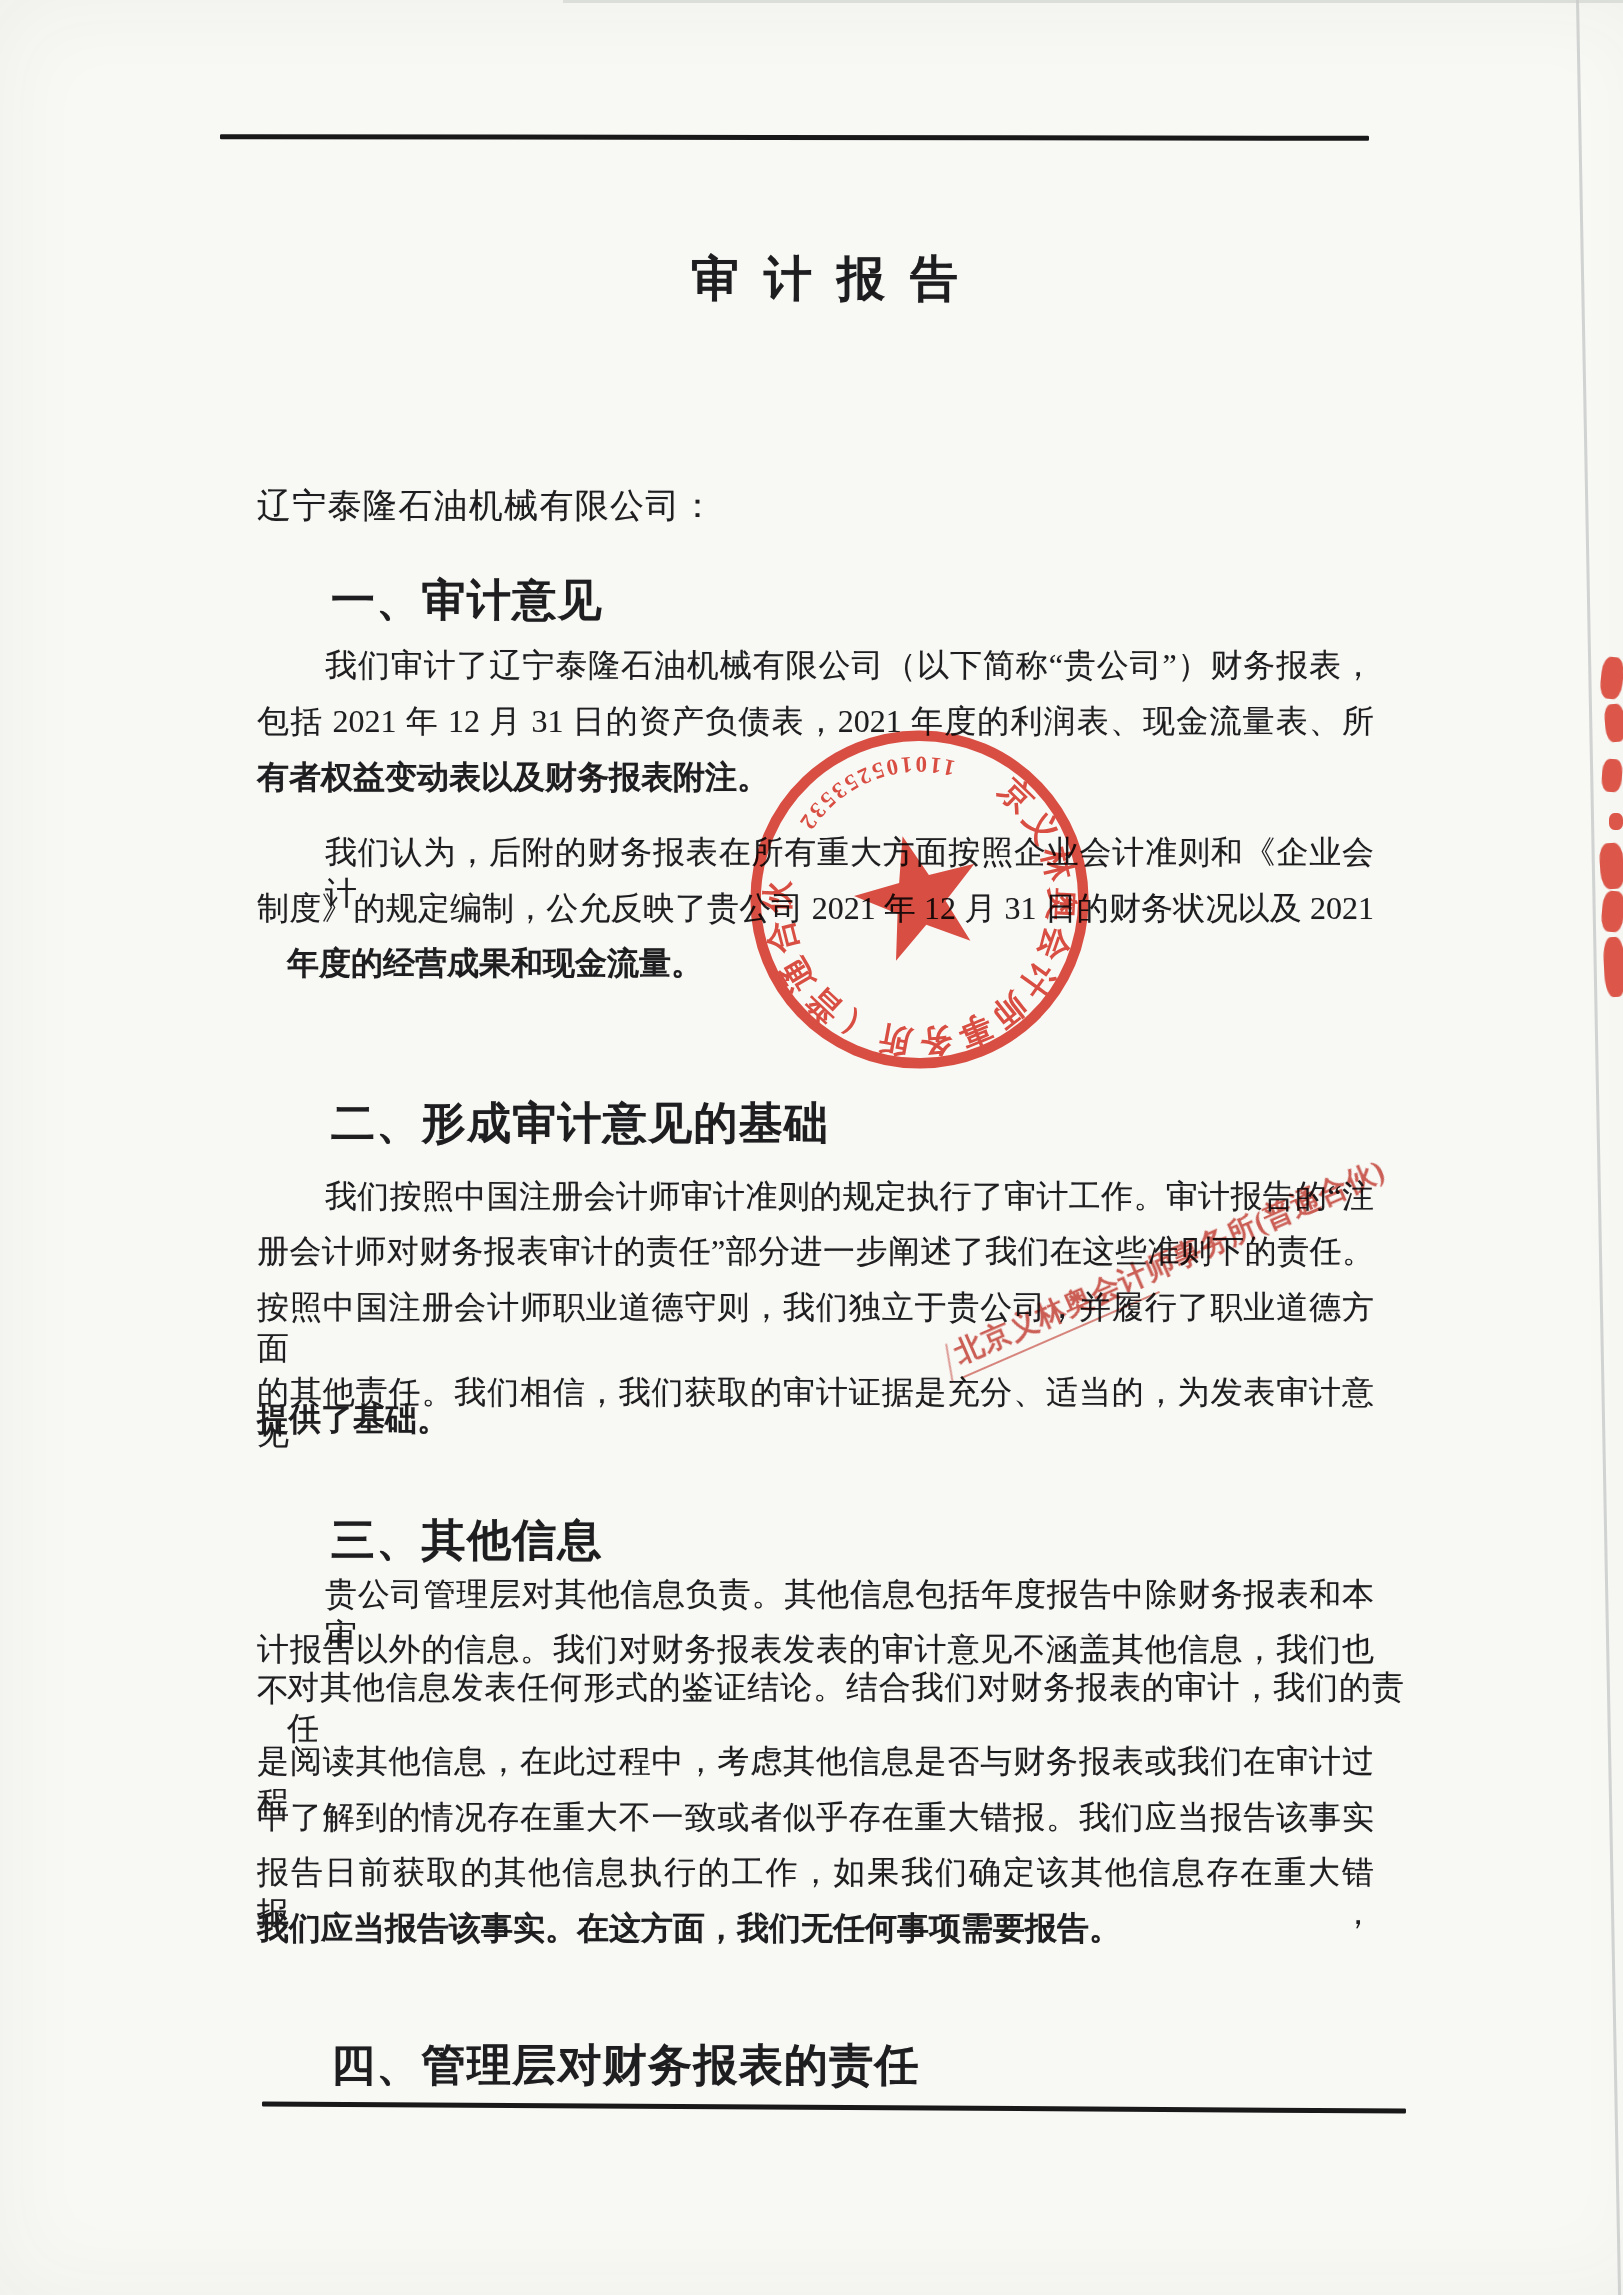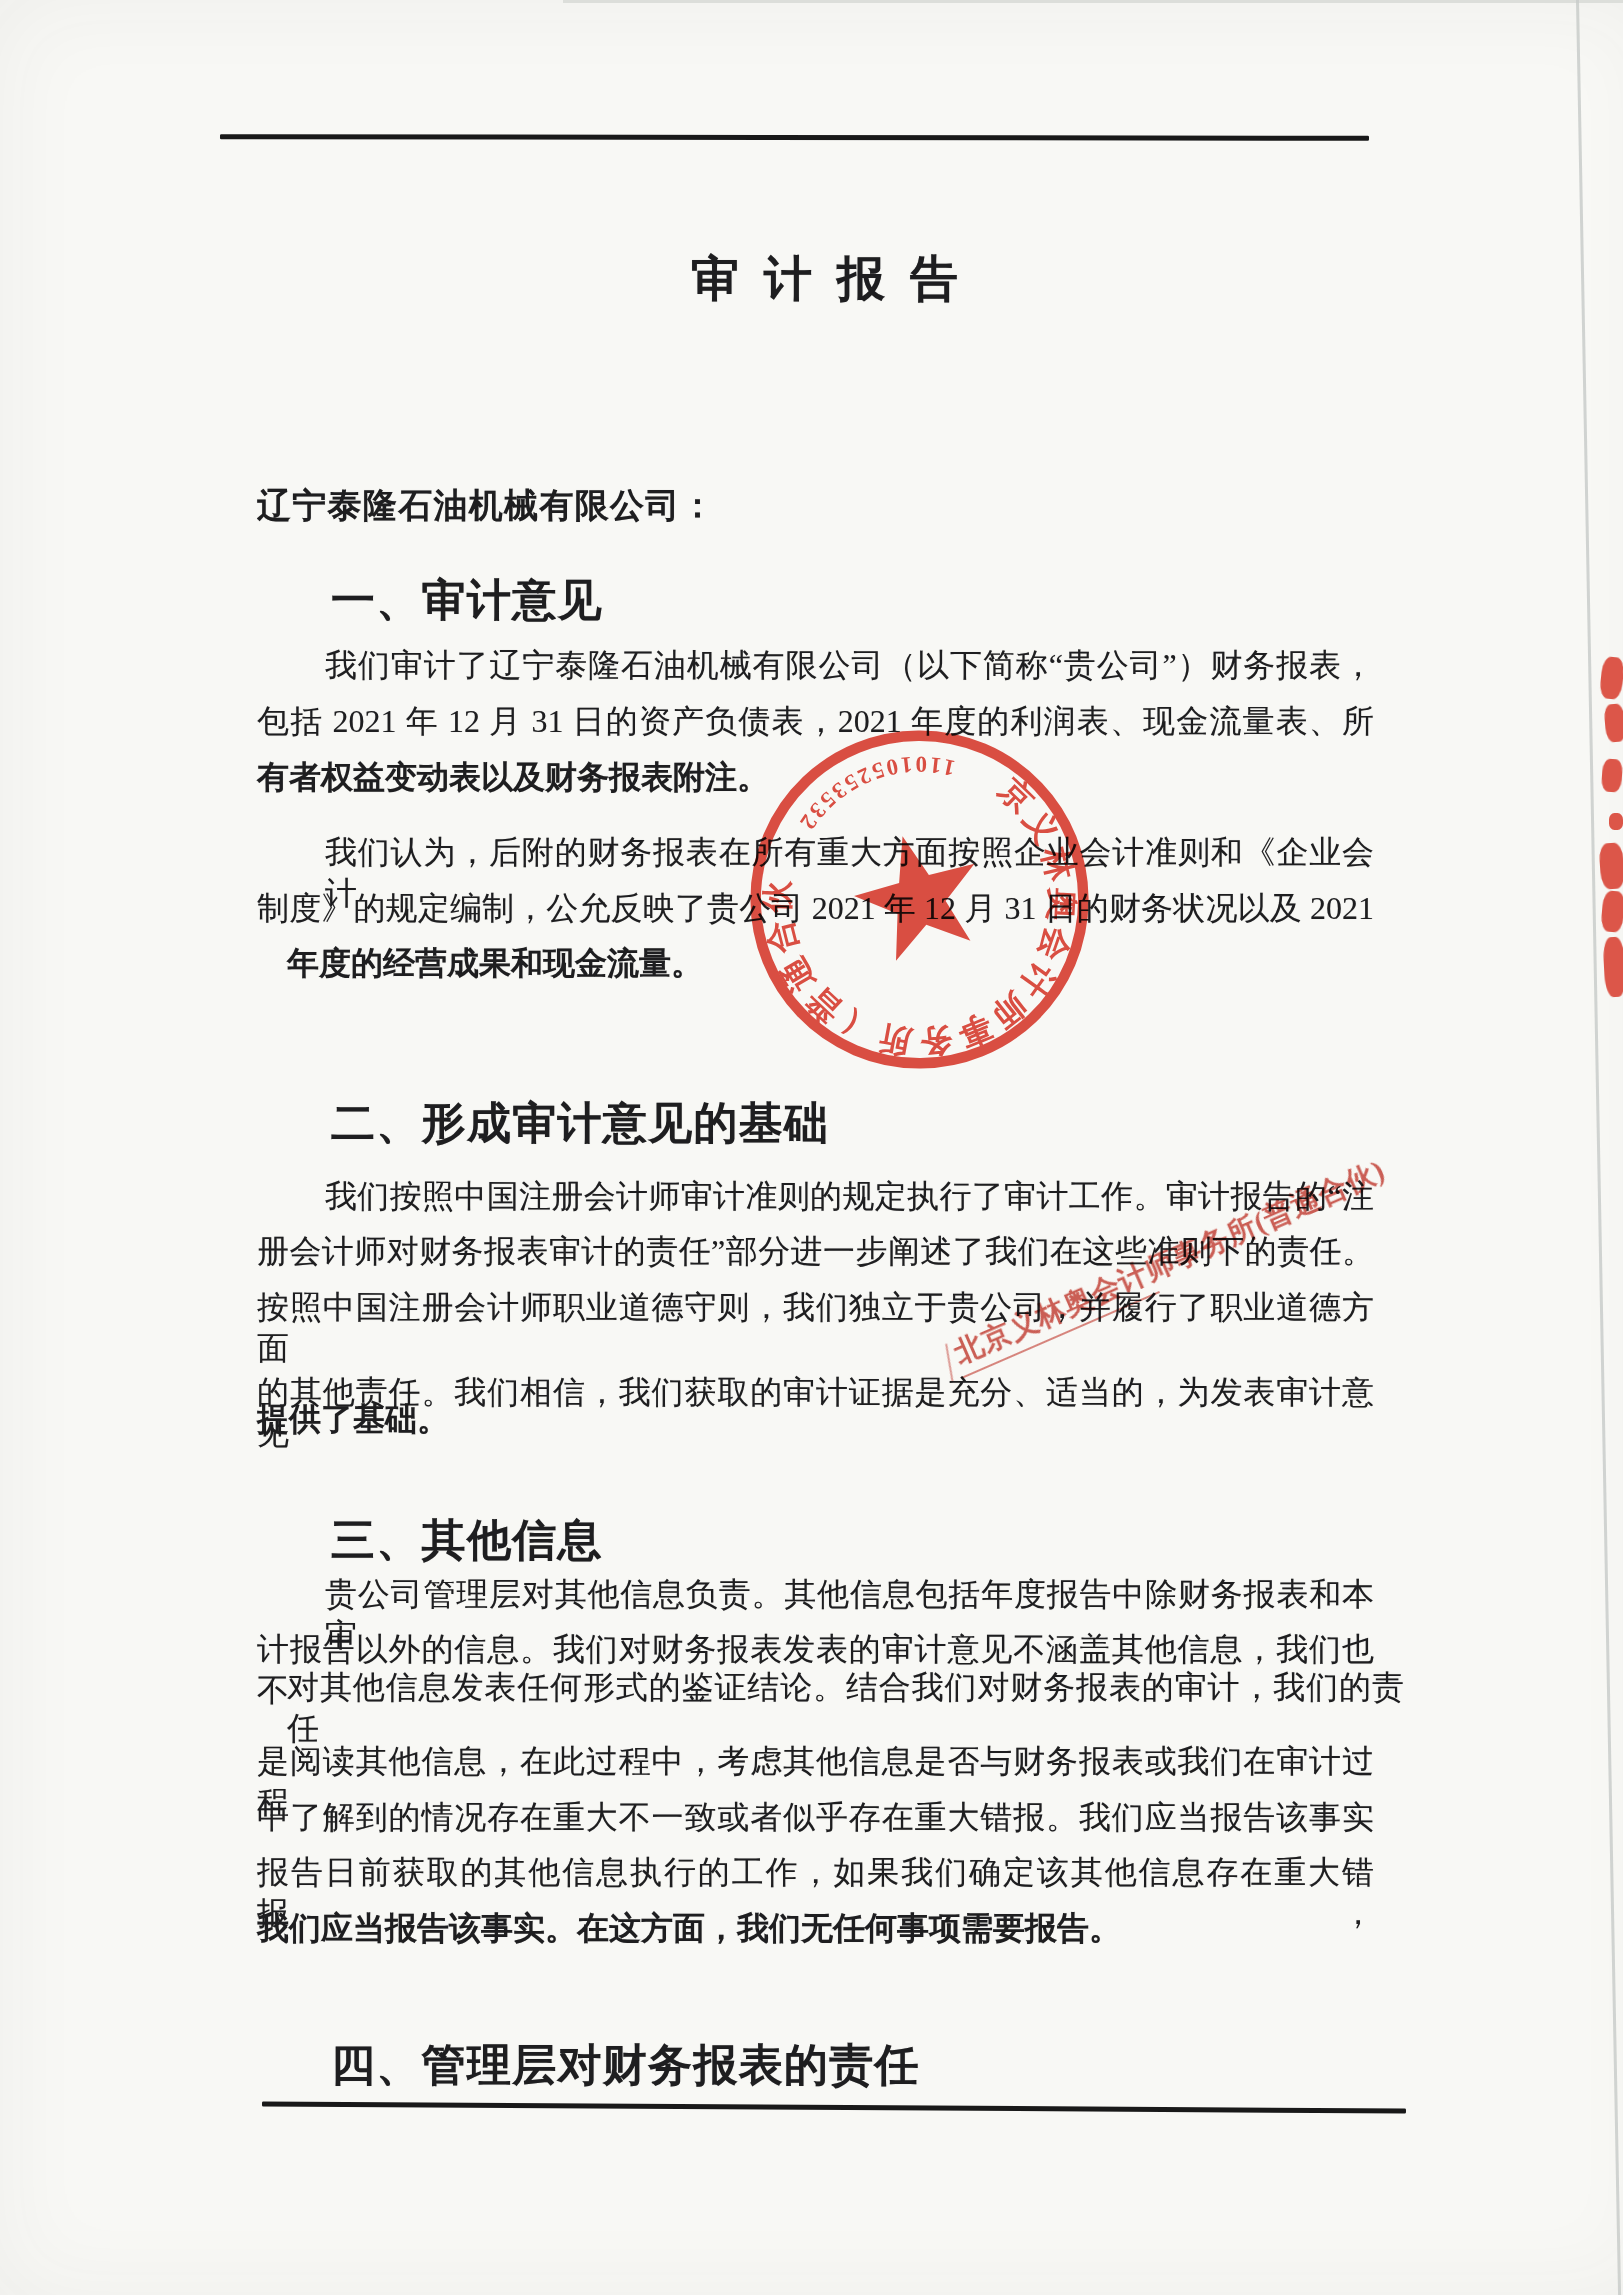--- a/index.html
+++ b/index.html
@@ -23,21 +23,21 @@
   .abs{position:absolute;white-space:nowrap;}
   #title{
     left:691px;top:247px;font-size:48px;font-weight:700;
     letter-spacing:25px;text-shadow:0 0 0.7px rgba(0,0,0,.45);
   }
   #doc-number{
     right:250px;top:373px;font-size:31px;letter-spacing:1.3px;
     text-shadow:0 0 0.7px rgba(0,0,0,.3);
   }
   #addressee{
-    left:257px;top:483px;font-size:34px;font-weight:700;letter-spacing:1.3px;
+    left:257px;top:483px;font-size:34px;font-weight:400;letter-spacing:1.3px;
     text-shadow:0 0 0.7px rgba(0,0,0,.35);
   }
   
   .heading{
     position:absolute;left:331px;font-size:44px;font-weight:700;
     letter-spacing:1.3px;white-space:nowrap;text-shadow:0 0 0.7px rgba(0,0,0,.35);
   }
   .line{
     position:absolute;left:257px;width:1117px;height:42px;
     font-size:32px;line-height:41px;

